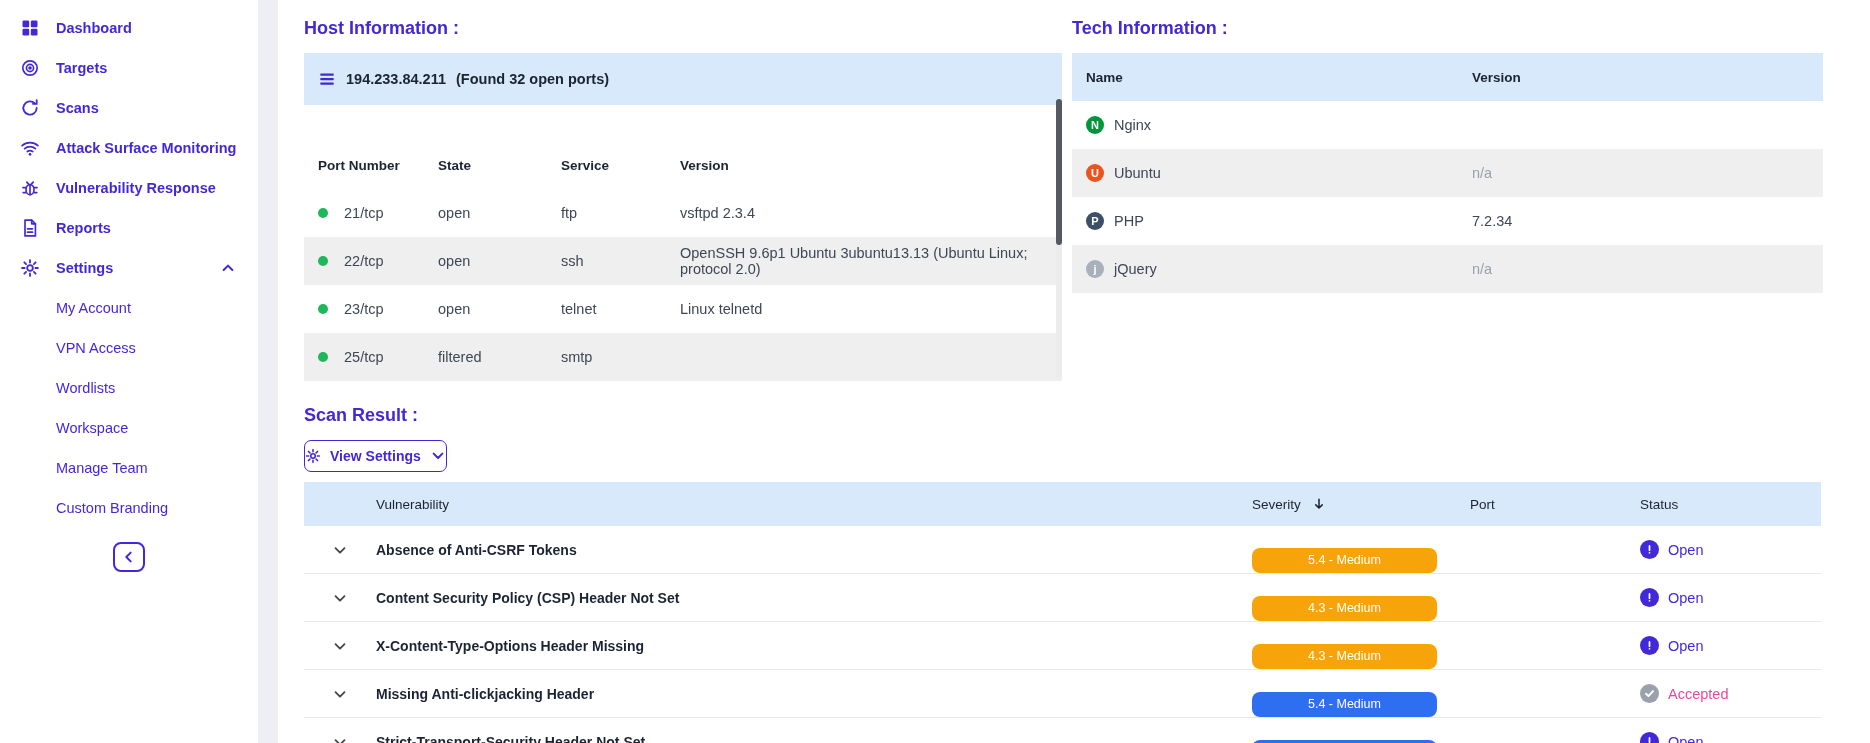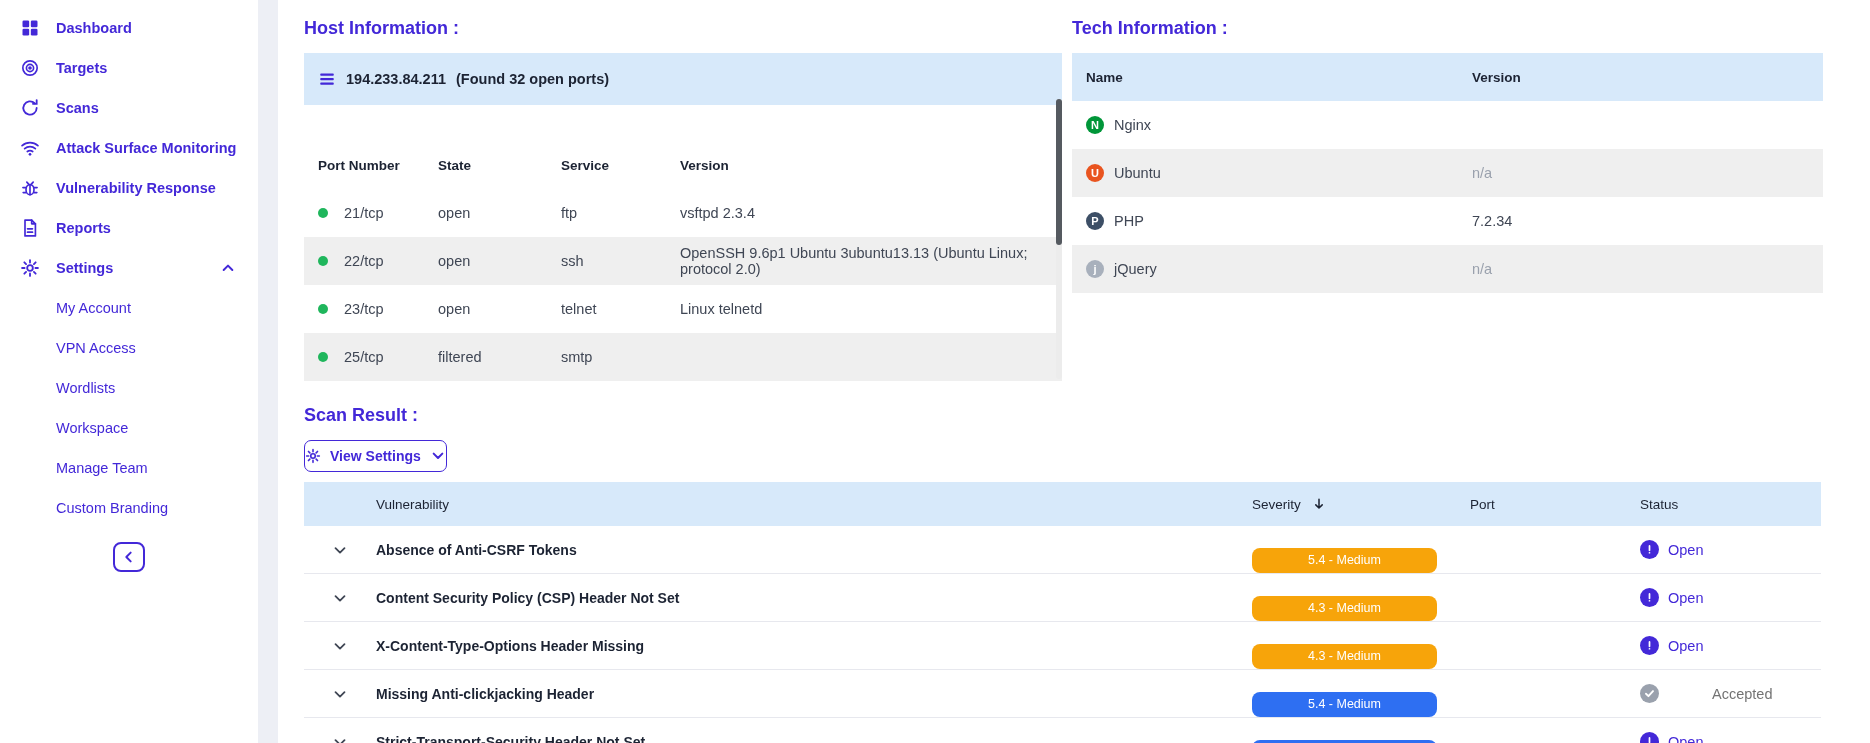--- a/index.html
+++ b/index.html
@@ -390,21 +390,21 @@
               <div>
                 <span class="sev-badge" style="background: rgb(46, 111, 242);">5.4 - Medium</span>
               </div>
               <div></div>
               <div class="status-cell">
                 <span class="status-ico" style="background: rgb(154, 161, 173);">
                   <svg viewBox="0 0 24 24" fill="none" stroke="currentColor" stroke-width="3.4" stroke-linecap="round" stroke-linejoin="round" style="width: 13px; height: 13px;">
                     <polyline points="5.5 12.5 10 17 18.5 7.5"></polyline>
                   </svg>
                 </span>
-                <span style="color: #737373; margin-left: 44px;">Accepted</span>
+                <span style="color: #ec4899;">Accepted</span>
               </div>
             </div>
             <div class="scan-row">
               <div>
                 <button class="expander">
                   <span class="icon"><svg viewBox="0 0 24 24" fill="none" stroke="currentColor" stroke-width="2.4" stroke-linecap="round" stroke-linejoin="round">
                       <polyline points="6 9.5 12 15.5 18 9.5"></polyline>
                     </svg></span>
                 </button>
               </div>

